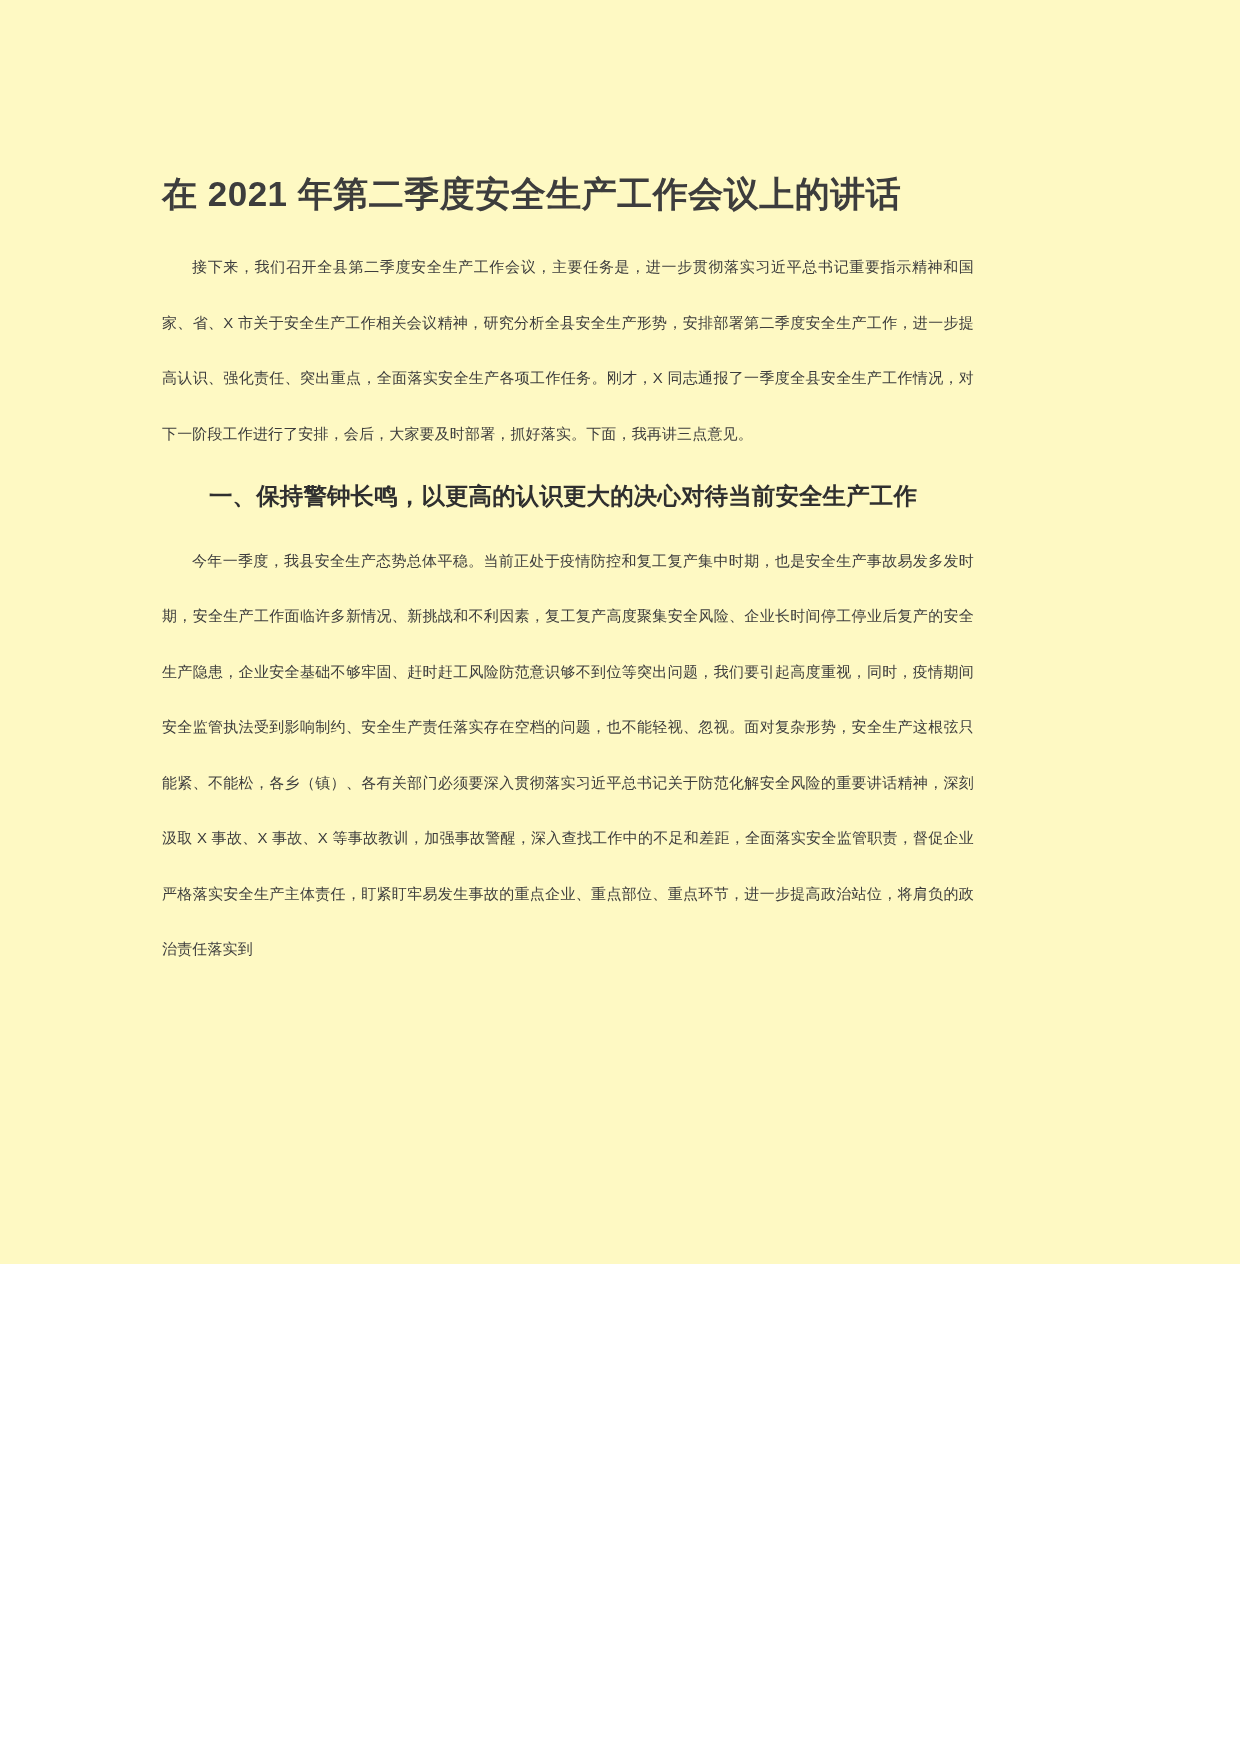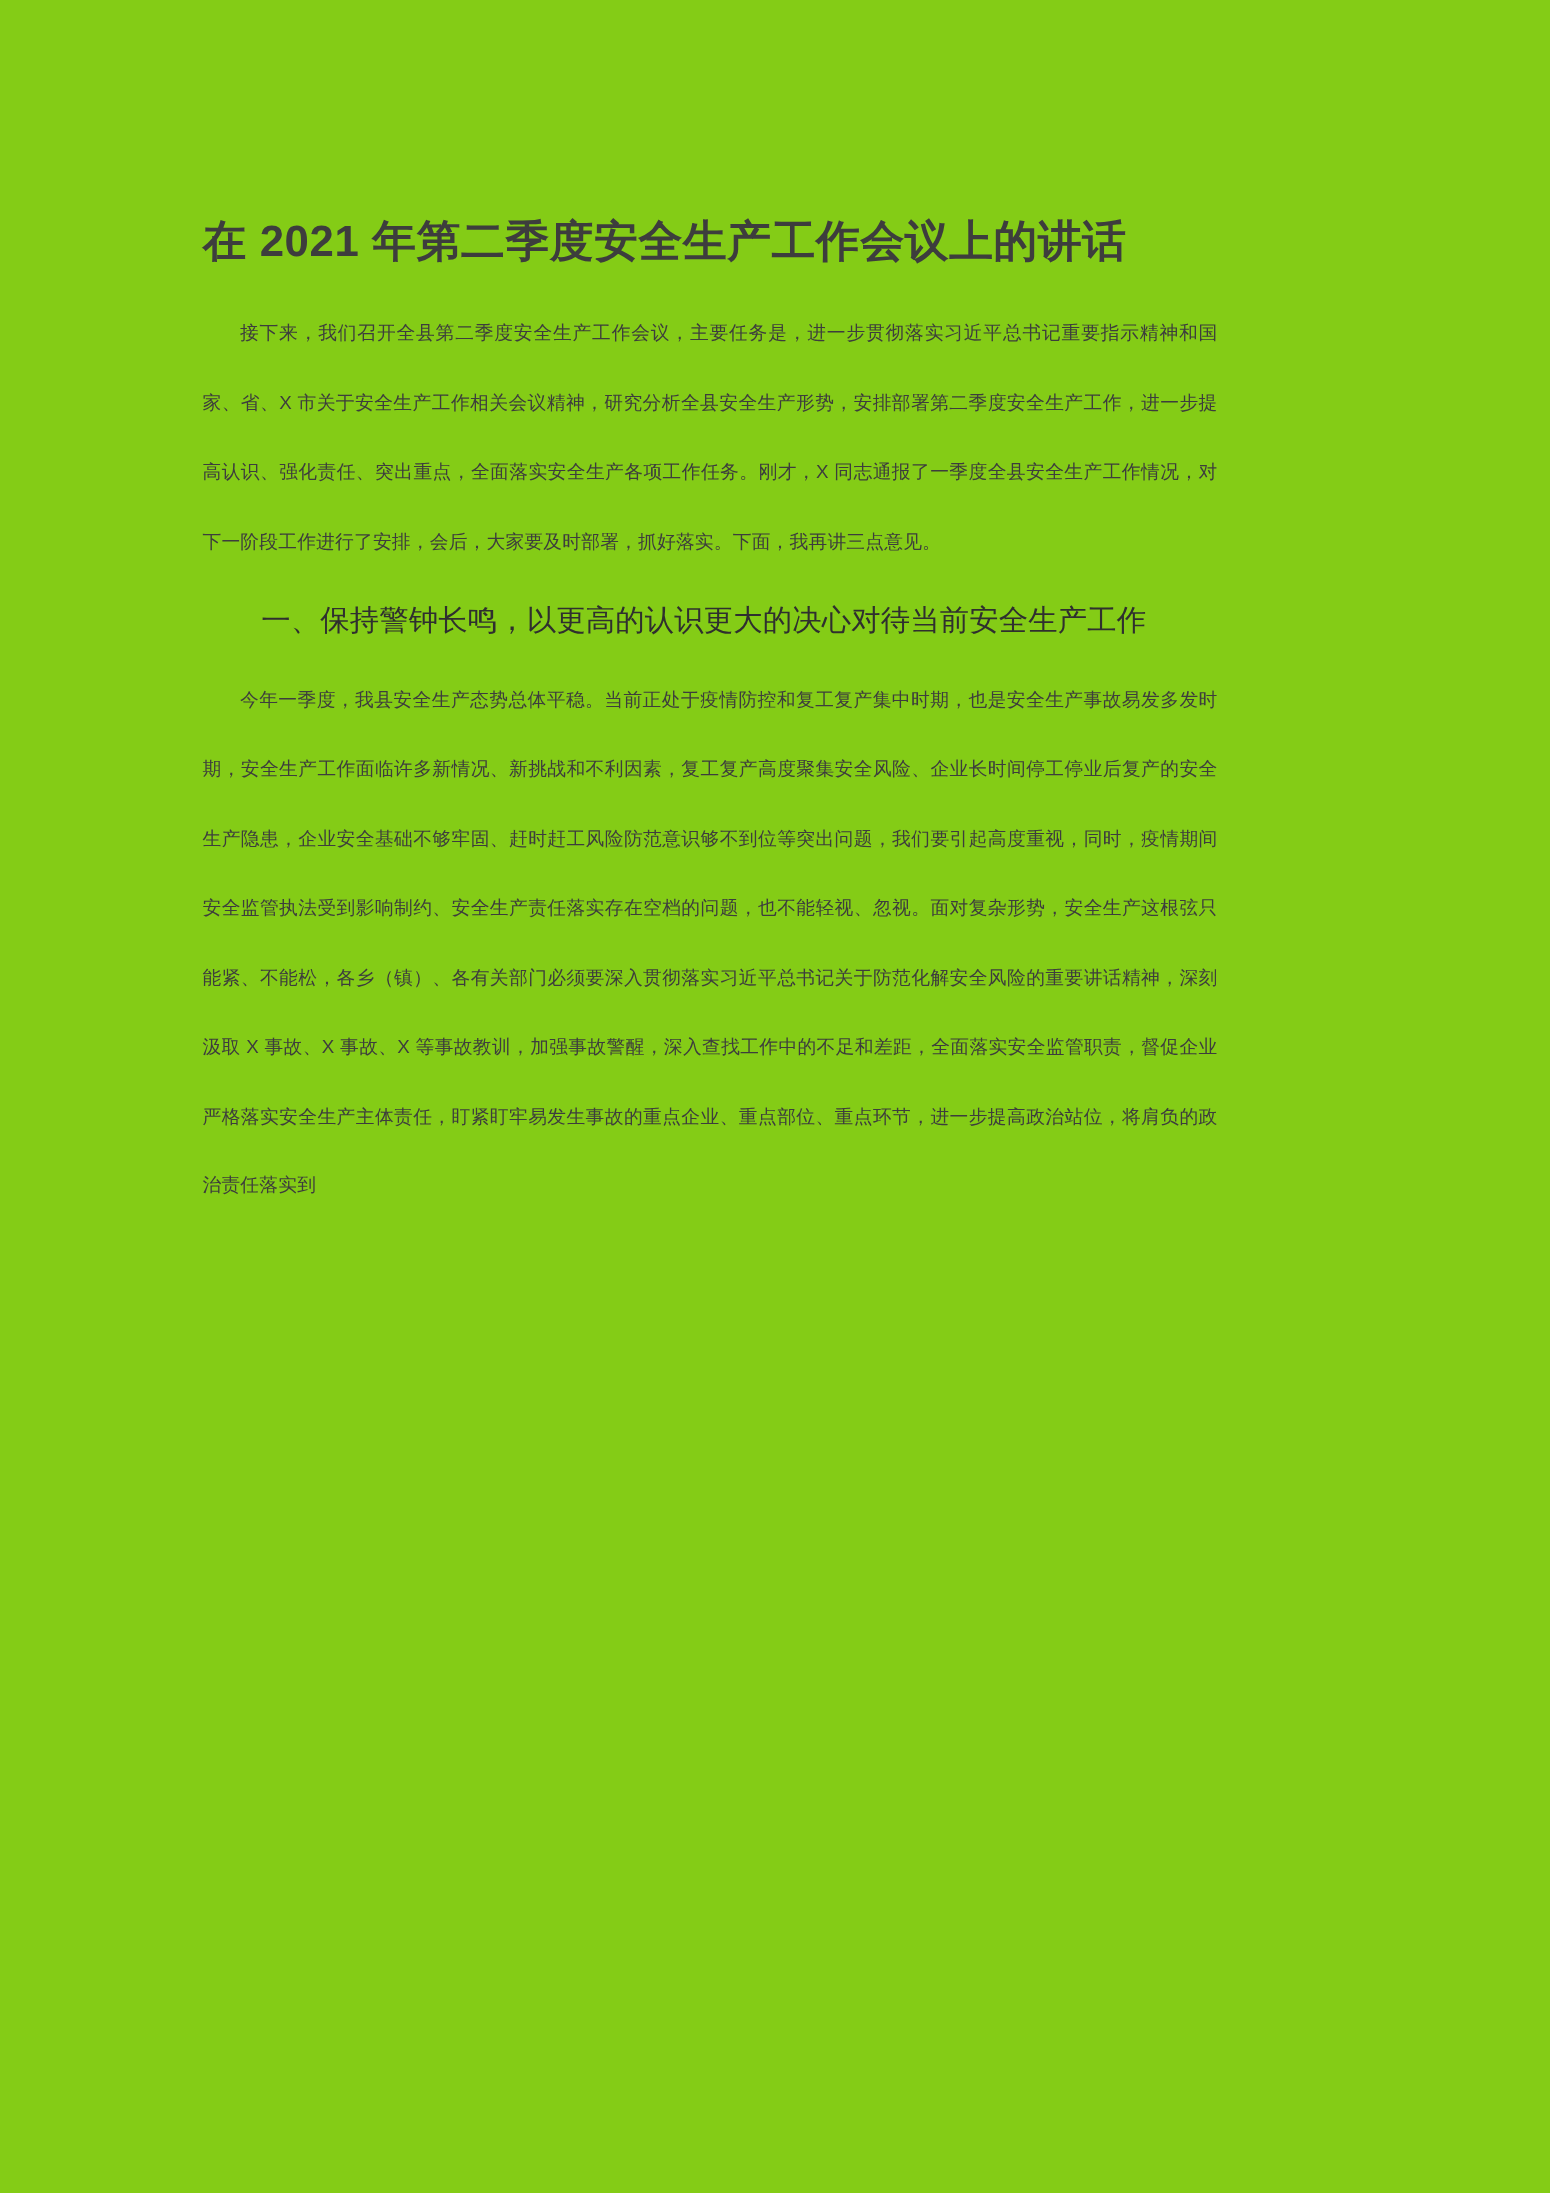--- a/index.html
+++ b/index.html
@@ -9,22 +9,22 @@
     background: #ffffff;
   }
   body {
     font-family: "Liberation Sans", "DejaVu Sans", sans-serif;
     color: #3b3b3b;
     -webkit-font-smoothing: antialiased;
   }
   .page {
     position: relative;
     width: 1240px;
-    height: 1754px;
-    background: #84cc16;
+    height: 1264px;
+    background: #fef9c3;
     box-sizing: border-box;
     overflow: hidden;
   }
   .content {
     position: absolute;
     left: 162px;
     top: 0;
     width: 812px;
   }
   .doc-title {
@@ -55,21 +55,21 @@
     text-justify: inter-ideograph;
     text-indent: 2em;
     letter-spacing: 0.15px;
     word-break: break-all;
   }
   .para.first {
     padding-top: 22px;
   }
   .section-heading {
     font-size: 23.5px;
-    font-weight: 400;
+    font-weight: 700;
     color: #2f2f2f;
     line-height: 55.5px;
     margin: 0;
     text-indent: 2em;
     padding-top: 8px;
     letter-spacing: 0.1px;
     white-space: nowrap;
   }
   .para.second {
     padding-top: 8px;

